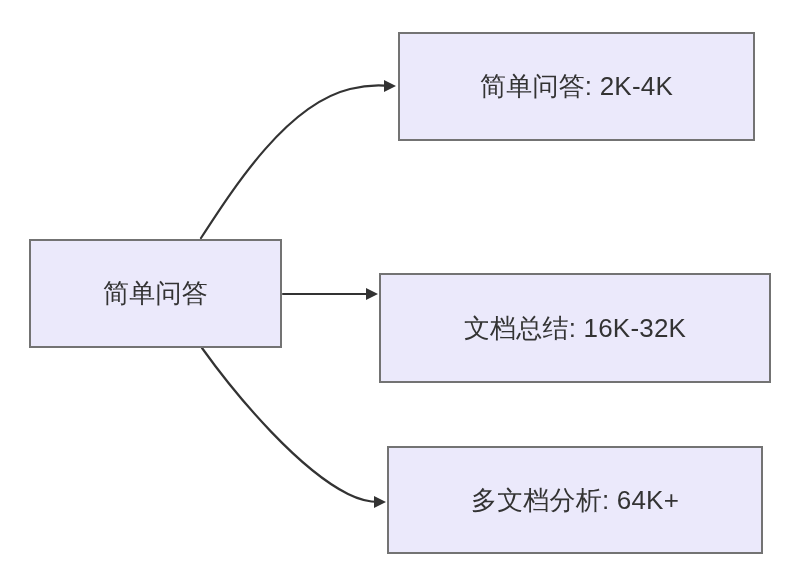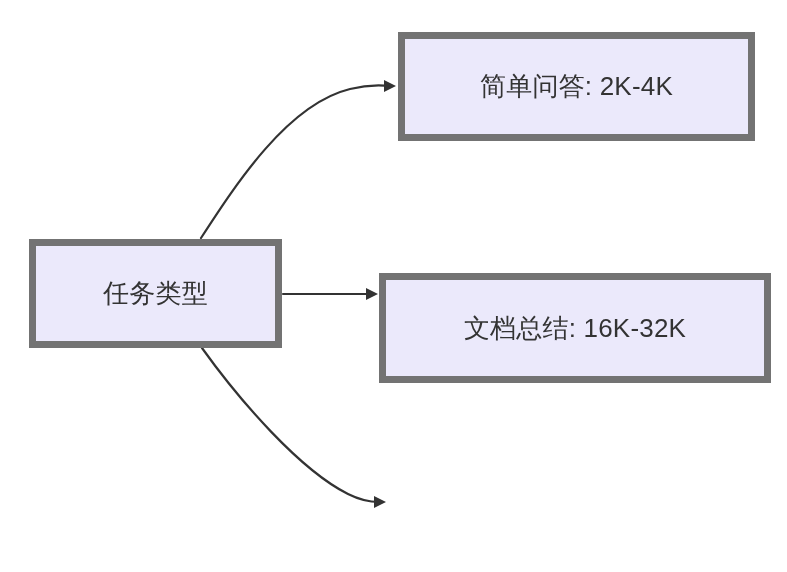--- a/index.html
+++ b/index.html
@@ -23,21 +23,21 @@
     left: 0;
     top: 0;
     width: 787px;
     height: 572px;
     pointer-events: none;
   }
   .node {
     position: absolute;
     box-sizing: border-box;
     background: #ebe9fb;
-    border: 7px solid #737373;
+    border: 2px solid #737373;
     display: flex;
     align-items: center;
     justify-content: center;
     text-align: center;
   }
   .node-label {
     color: #333333;
     font-size: 26px;
     line-height: 1.25;
     letter-spacing: 0.2px;
@@ -77,25 +77,28 @@
       <polygon class="edge-arrow" points="378,294 366,288 366,300"></polygon>
     </g>
 
     <g>
       <path class="edge-path" d="M 202,348 C 240,401 300,470 348,494 C 360,500 370,502 379,502"></path>
       <polygon class="edge-arrow" points="386,502 374,496 374,508"></polygon>
     </g>
   </svg>
 
   <div class="node" id="node-source">
-    <span class="node-label">任务类型</span>
+    <span class="node-label">简单问答</span>
   </div>
 
   <div class="node" id="node-target-0">
     <span class="node-label">简单问答: 2K-4K</span>
   </div>
 
   <div class="node" id="node-target-1">
     <span class="node-label">文档总结: 16K-32K</span>
   </div>
 
+  <div class="node" id="node-target-2">
+    <span class="node-label">多文档分析: 64K+</span>
+  </div>
 
 </div>
 
 </body></html>

